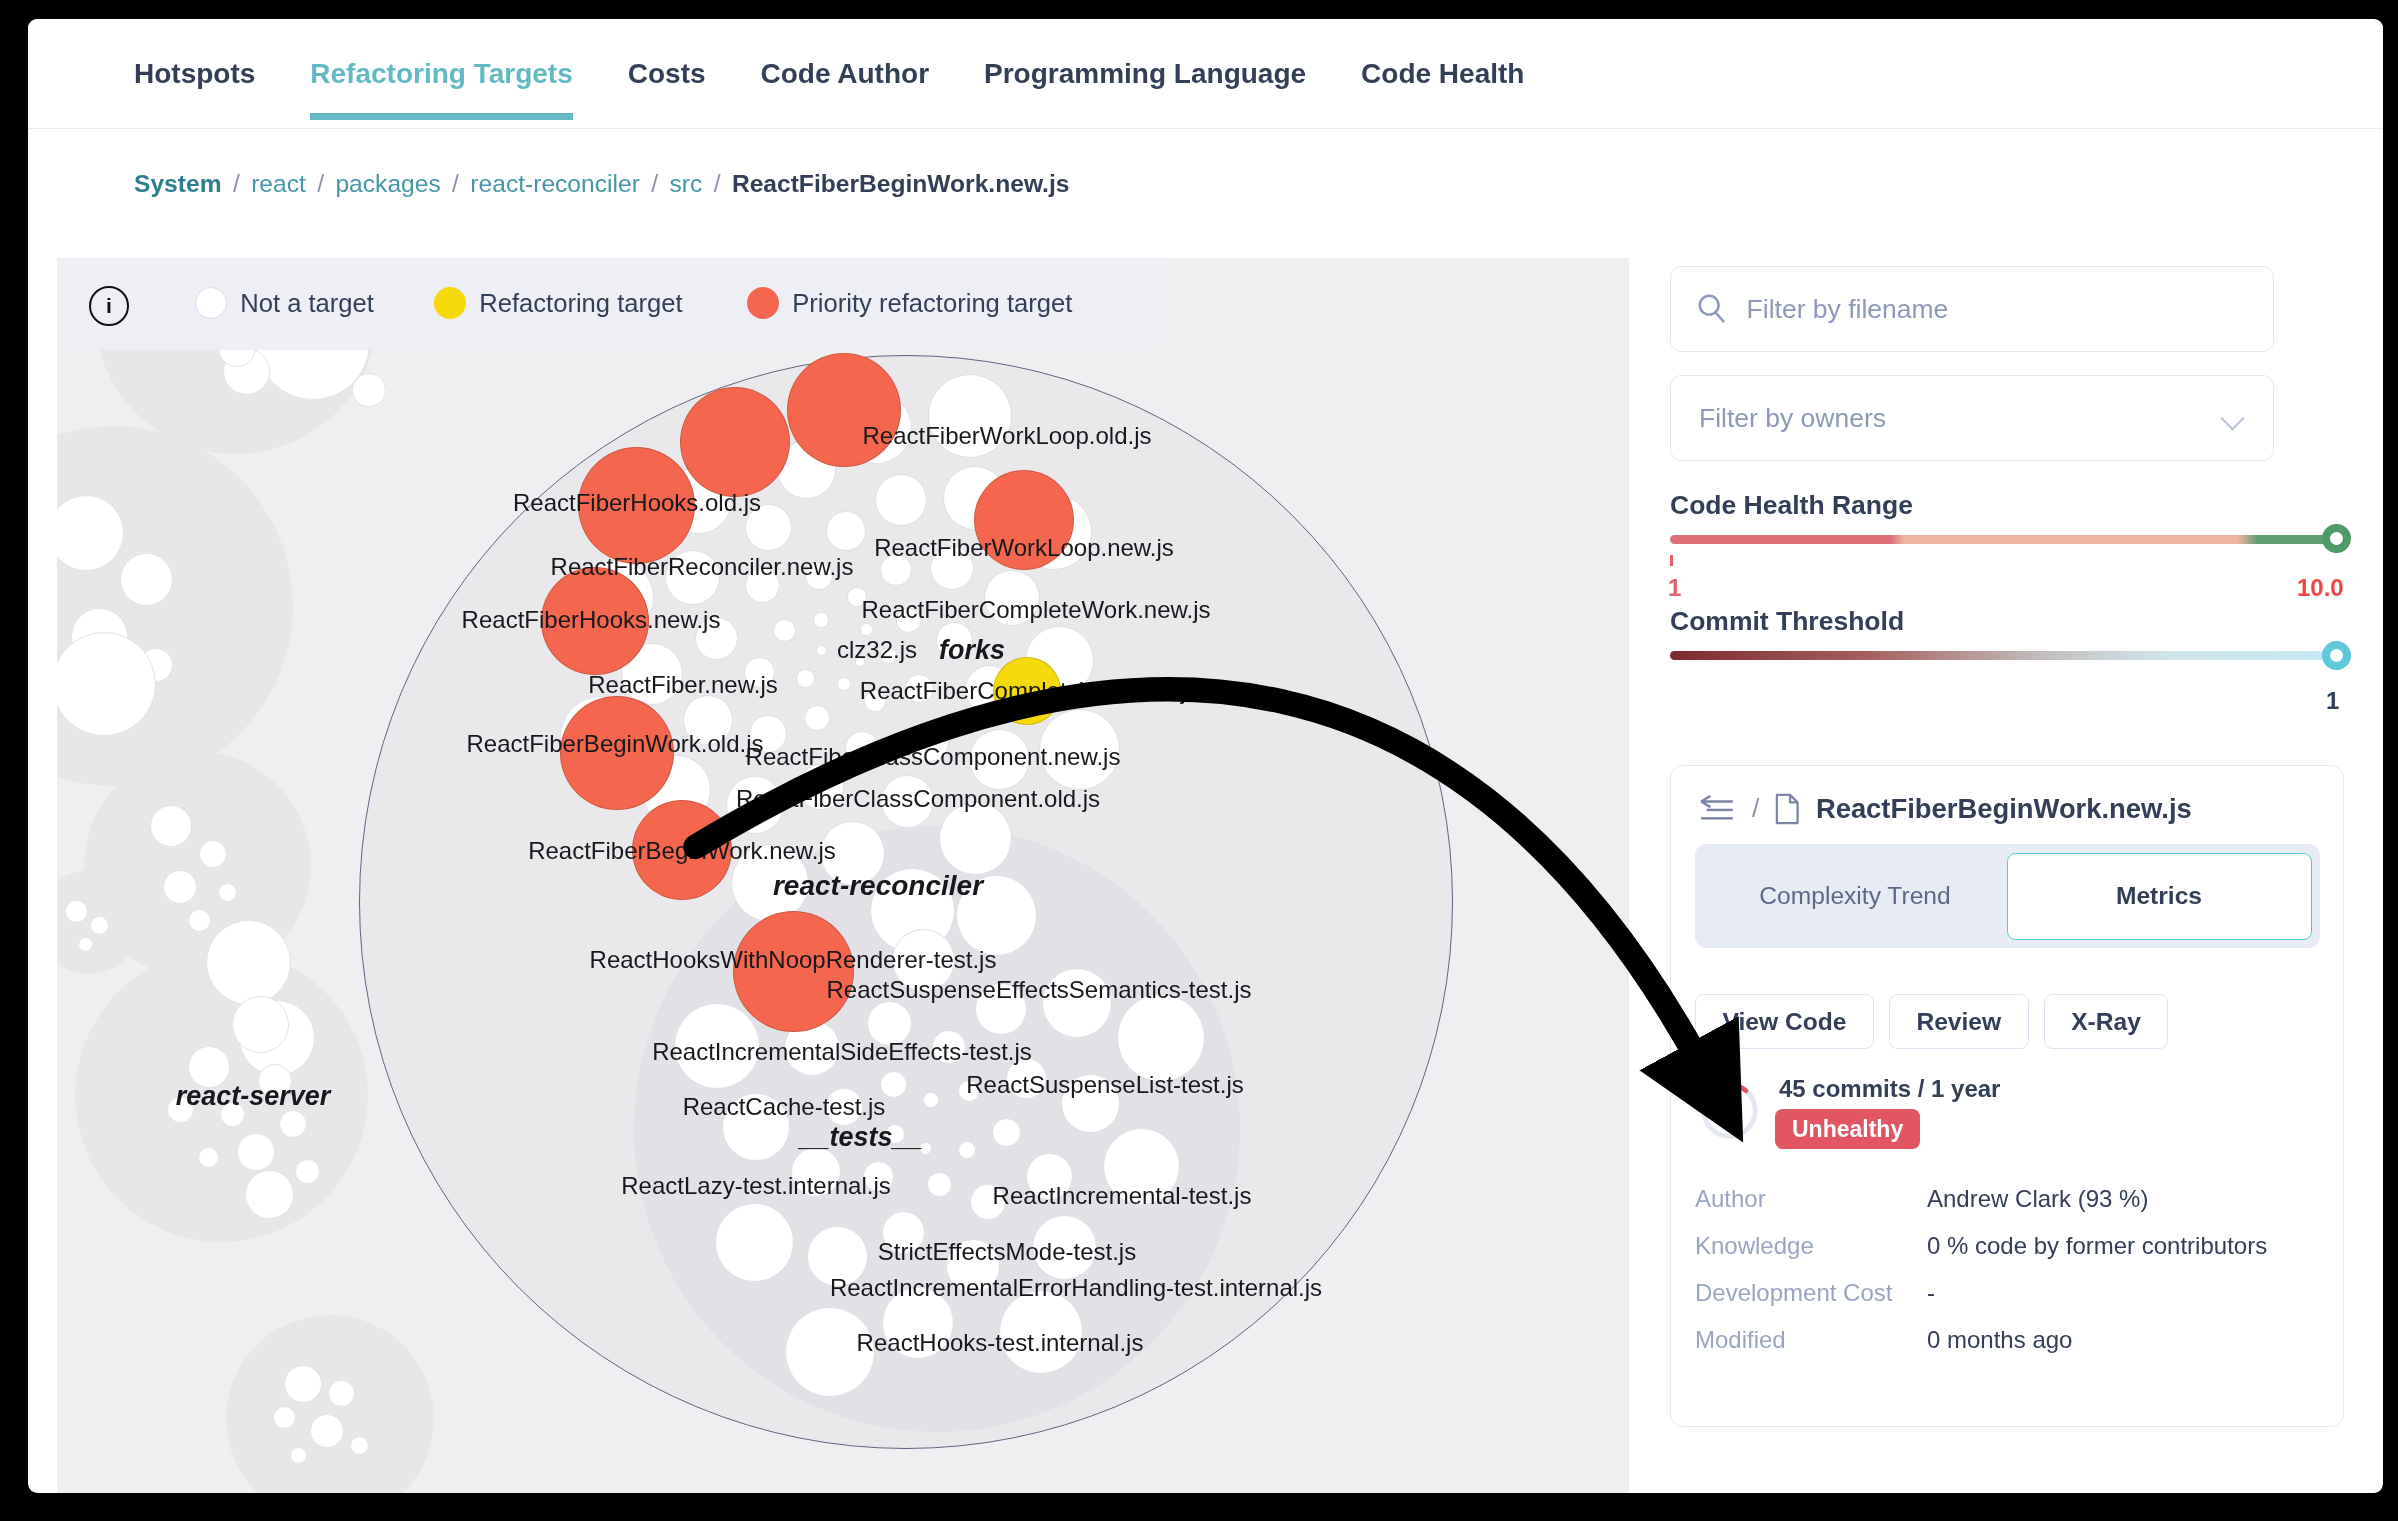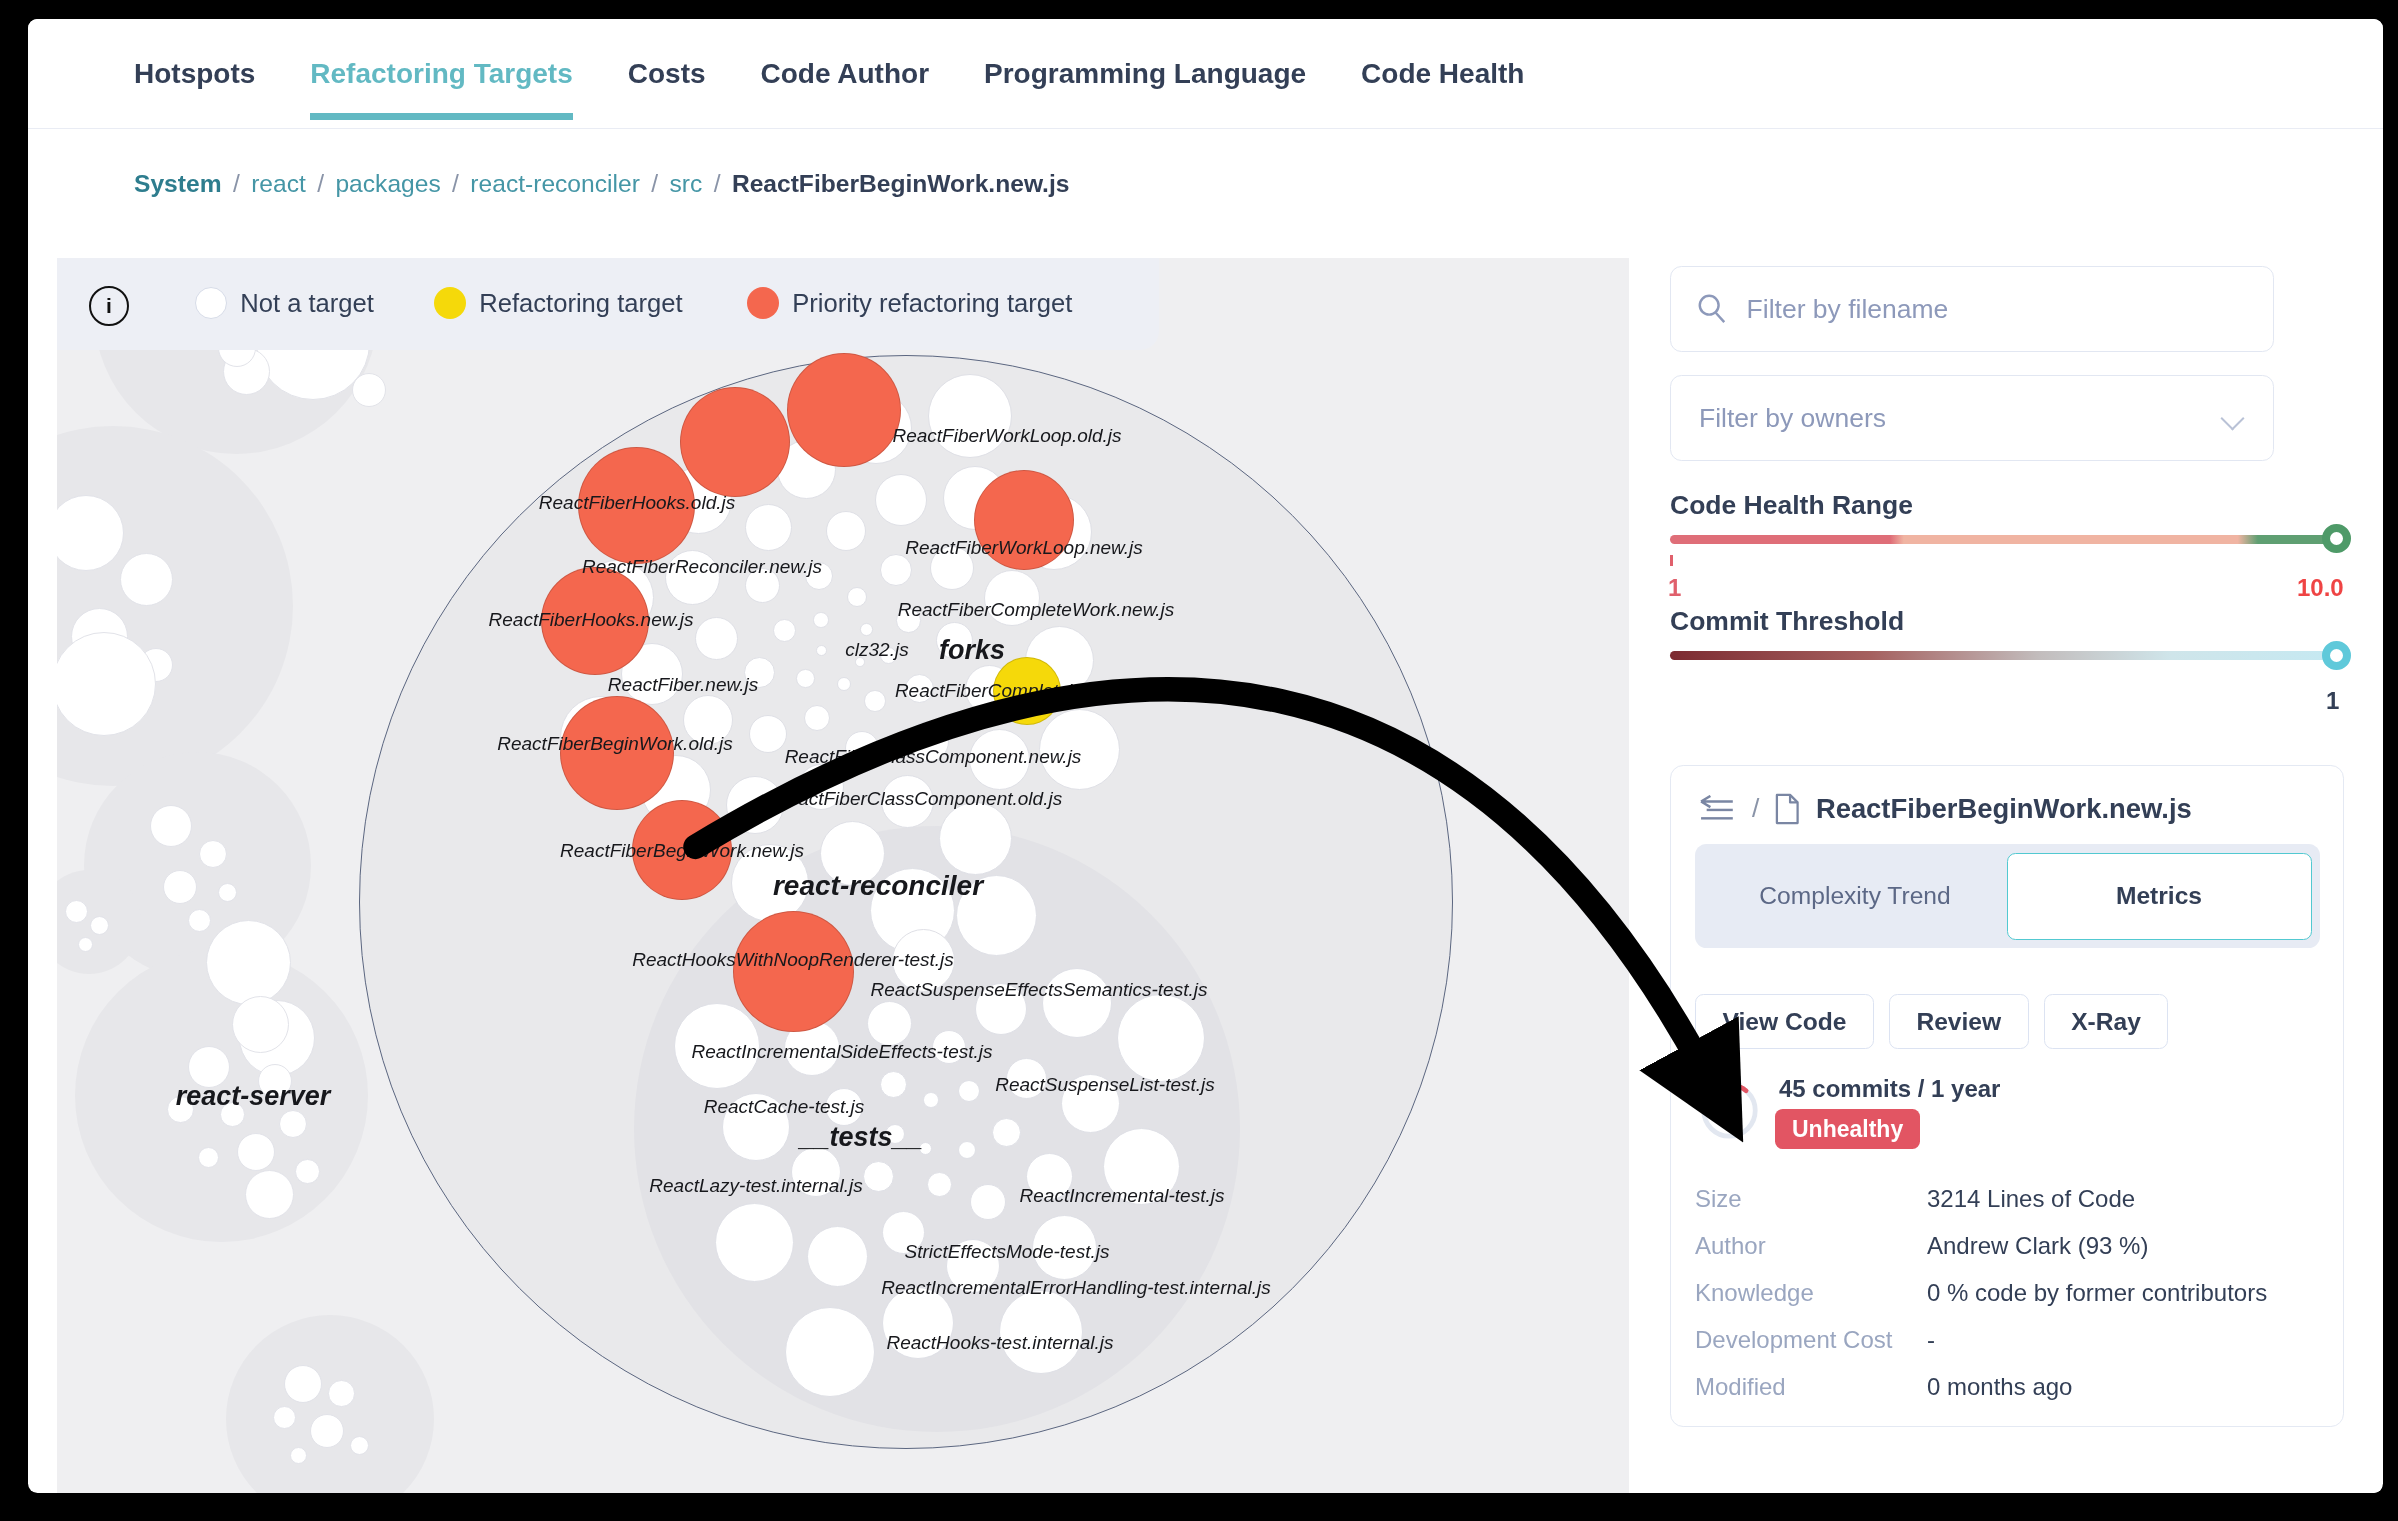--- a/index.html
+++ b/index.html
@@ -26,22 +26,22 @@
   
   .viz{position:absolute;left:29px;top:239px;width:1572px;height:1235px;background:#efeff1;overflow:hidden;}
   .legend{position:absolute;left:0;top:0;width:1102px;height:92px;background:#edeff5;
           border-bottom-right-radius:19px;z-index:20;display:flex;align-items:center;}
   .legend-info{position:absolute;left:32px;top:28px;width:36px;height:36px;border:2.4px solid #111;
                border-radius:50%;display:flex;align-items:center;justify-content:center;
                font-size:21px;font-weight:600;color:#111;cursor:pointer;}
   .legend-item{position:absolute;display:flex;align-items:center;gap:13.2px;font-size:25.6px;color:#333f56;}
   .legend-dot{width:32px;height:32px;border-radius:50%;box-sizing:border-box;}
   .bubble{position:absolute;border-radius:50%;box-sizing:border-box;}
-  .bubble-label{position:absolute;transform:translate(-50%,-50%);font-size:19px;color:#17181c;
-                white-space:nowrap;z-index:8;font-style:italic;}
+  .bubble-label{position:absolute;transform:translate(-50%,-50%);font-size:24px;color:#17181c;
+                white-space:nowrap;z-index:8;}
   .pkg-label{font-size:27px;font-weight:700;font-style:italic;}
 
   
   .side{position:absolute;left:1601px;top:112px;width:753px;height:1363px;background:#fff;z-index:30;}
   .input-box{position:absolute;left:1642px;width:604px;height:86px;border:1.9px solid #e2e7f2;border-radius:11.4px;
              box-sizing:border-box;display:flex;align-items:center;background:#fff;z-index:31;}
   .input-box input{border:none;outline:none;font-size:26.5px;color:#333f56;flex:1;background:transparent;
                    font-family:"Liberation Sans",sans-serif;}
   .input-box input::placeholder{color:#8d99ba;}
   .owners-text{font-size:26.5px;color:#8d99ba;}
@@ -351,24 +351,20 @@
         <svg width="61" height="61" viewBox="0 0 64 64">
           <circle cx="32" cy="32" r="27" fill="none" stroke="#e2e7f0" stroke-width="5"></circle>
           <path d="M20.6 7.5 A27 27 0 0 1 49.4 11.3" fill="none" stroke="#e25563" stroke-width="5" stroke-linecap="round"></path>
         </svg>
         <div class="gauge-num">1</div>
       </div>
       <div class="commits">45 commits / 1 year</div>
       <div class="badge">Unhealthy</div>
       <div class="rows" id="detail-rows">
           <div class="drow">
-            <div class="dlabel">Size</div>
-            <div class="dvalue">3214 Lines of Code</div>
-          </div>
-          <div class="drow">
             <div class="dlabel">Author</div>
             <div class="dvalue">Andrew Clark (93 %)</div>
           </div>
           <div class="drow">
             <div class="dlabel">Knowledge</div>
             <div class="dvalue">0 % code by former contributors</div>
           </div>
           <div class="drow">
             <div class="dlabel">Development Cost</div>
             <div class="dvalue">-</div>

